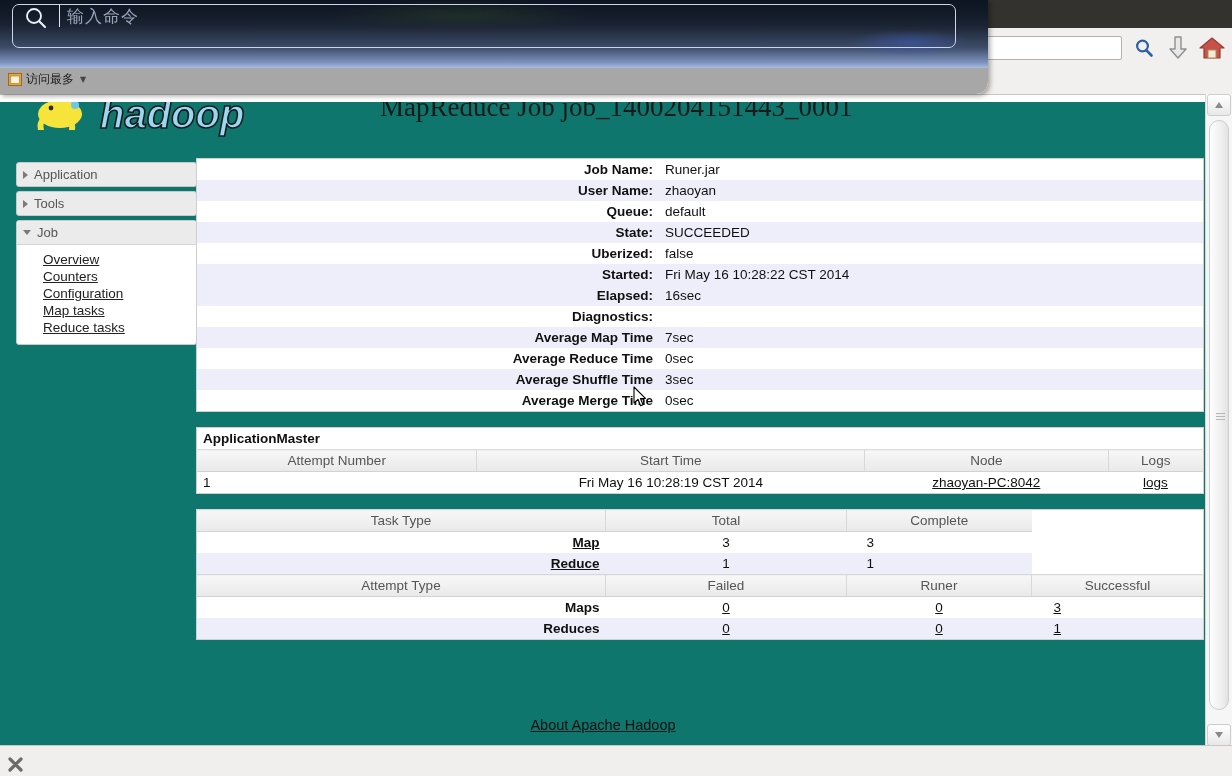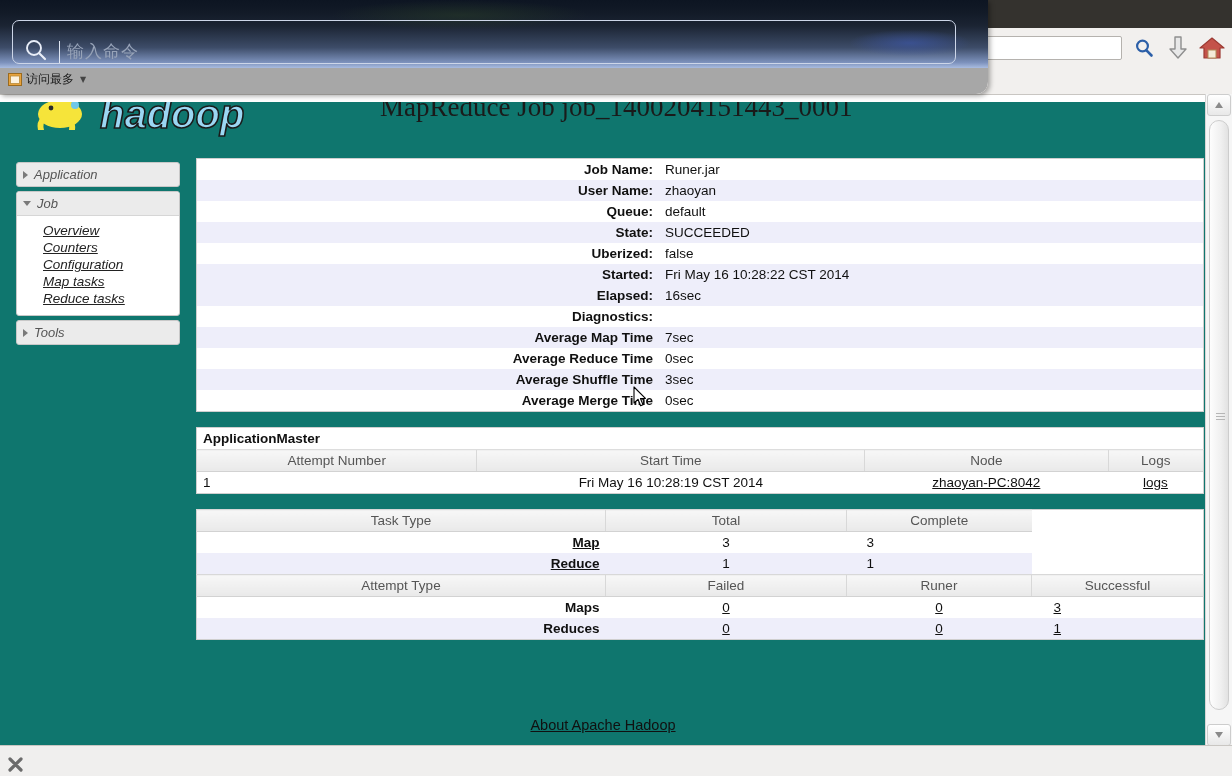--- a/index.html
+++ b/index.html
@@ -63,25 +63,25 @@
   .overlay-blur-blob2 {
     position: absolute; top: 30px; left: 850px; width: 120px; height: 26px;
     background: radial-gradient(ellipse at center, rgba(60,85,160,.75) 0%, rgba(0,0,0,0) 72%);
   }
   .overlay-bottom {
     position: absolute; left: 0; top: 68px; width: 988px; height: 26px;
     background: #a7a7a7;
     border-bottom-right-radius: 12px;
   }
   .cmd-box {
-    position: absolute; left: 12px; top: 20px; width: 944px; height: 44px;
+    position: absolute; left: 12px; top: 4px; width: 944px; height: 44px;
     border: 1px solid #cdd6e8; border-radius: 7px;
     box-sizing: border-box;
     background: transparent;
-    display: flex; align-items: flex-end;
+    display: flex; align-items: flex-start;
   }
   .cmd-glass { margin-left: 10px; width: 26px; height: 26px; flex: none; }
   .cmd-caret {
     width: 1px; height: 22px; background: #dfe6f2; margin-left: 10px; flex: none;
   }
   .cmd-placeholder {
     margin-left: 7px; font-size: 17px; color: #97a3b8;
     font-family: "DejaVu Sans", sans-serif;
     letter-spacing: 1px; white-space: nowrap;
   }
@@ -104,23 +104,22 @@
   }
   .page-title {
     position: absolute; left: 380px; top: -10px;
     font-size: 27px; color: #1a1a1a;
     font-family: "Liberation Serif", serif;
     white-space: nowrap;
   }
 
   
   .sidebar {
-    position: absolute; left: 16px; top: 60px; width: 164px;
+    position: absolute; left: 16px; top: 60px; width: 181px;
     font-size: 13px;
-    font-style: italic;
   }
   .side-section {
     border: 1px solid #c8c8c8; background: #ebebeb; border-radius: 3px;
     margin-bottom: 4px; color: #555; padding: 4px 6px;
     display: flex; align-items: center; gap: 6px;
   }
   .side-section.open {
     background: #ffffff; padding: 0; display: block; border-radius: 3px;
   }
   .side-section-head {
@@ -268,40 +267,40 @@
       </g>
       <text x="80" y="38" font-family="Liberation Sans, sans-serif" font-size="40" font-weight="bold" font-style="italic" fill="#9bd7f3" stroke="#1a1a1a" stroke-width="1.6">hadoop</text>
     </svg>
 
     <div class="page-title">MapReduce Job job_1400204151443_0001</div>
 
     <div class="sidebar">
       <div class="side-section">
         <span class="arrow-right"></span>
         <span>Application</span>
+      </div>
+
+      <div class="side-section">
+        <span class="arrow-right"></span>
+        <span>Tools</span>
       </div>
 
       <div class="side-section open">
         <div class="side-section-head">
           <span class="arrow-down"></span>
           <span>Job</span>
         </div>
         <div class="side-links">
           <a>Overview</a>
           <a>Counters</a>
           <a>Configuration</a>
           <a>Map tasks</a>
           <a>Reduce tasks</a>
         </div>
       </div>
-
-      <div class="side-section">
-        <span class="arrow-right"></span>
-        <span>Tools</span>
-      </div>
     </div>
 
     <div class="content">
 
       <table class="tbl">
         <tbody>
         <tr>
           <td class="ovw-label">Job Name:</td>
           <td class="ovw-value">Runer.jar</td>
         </tr>

